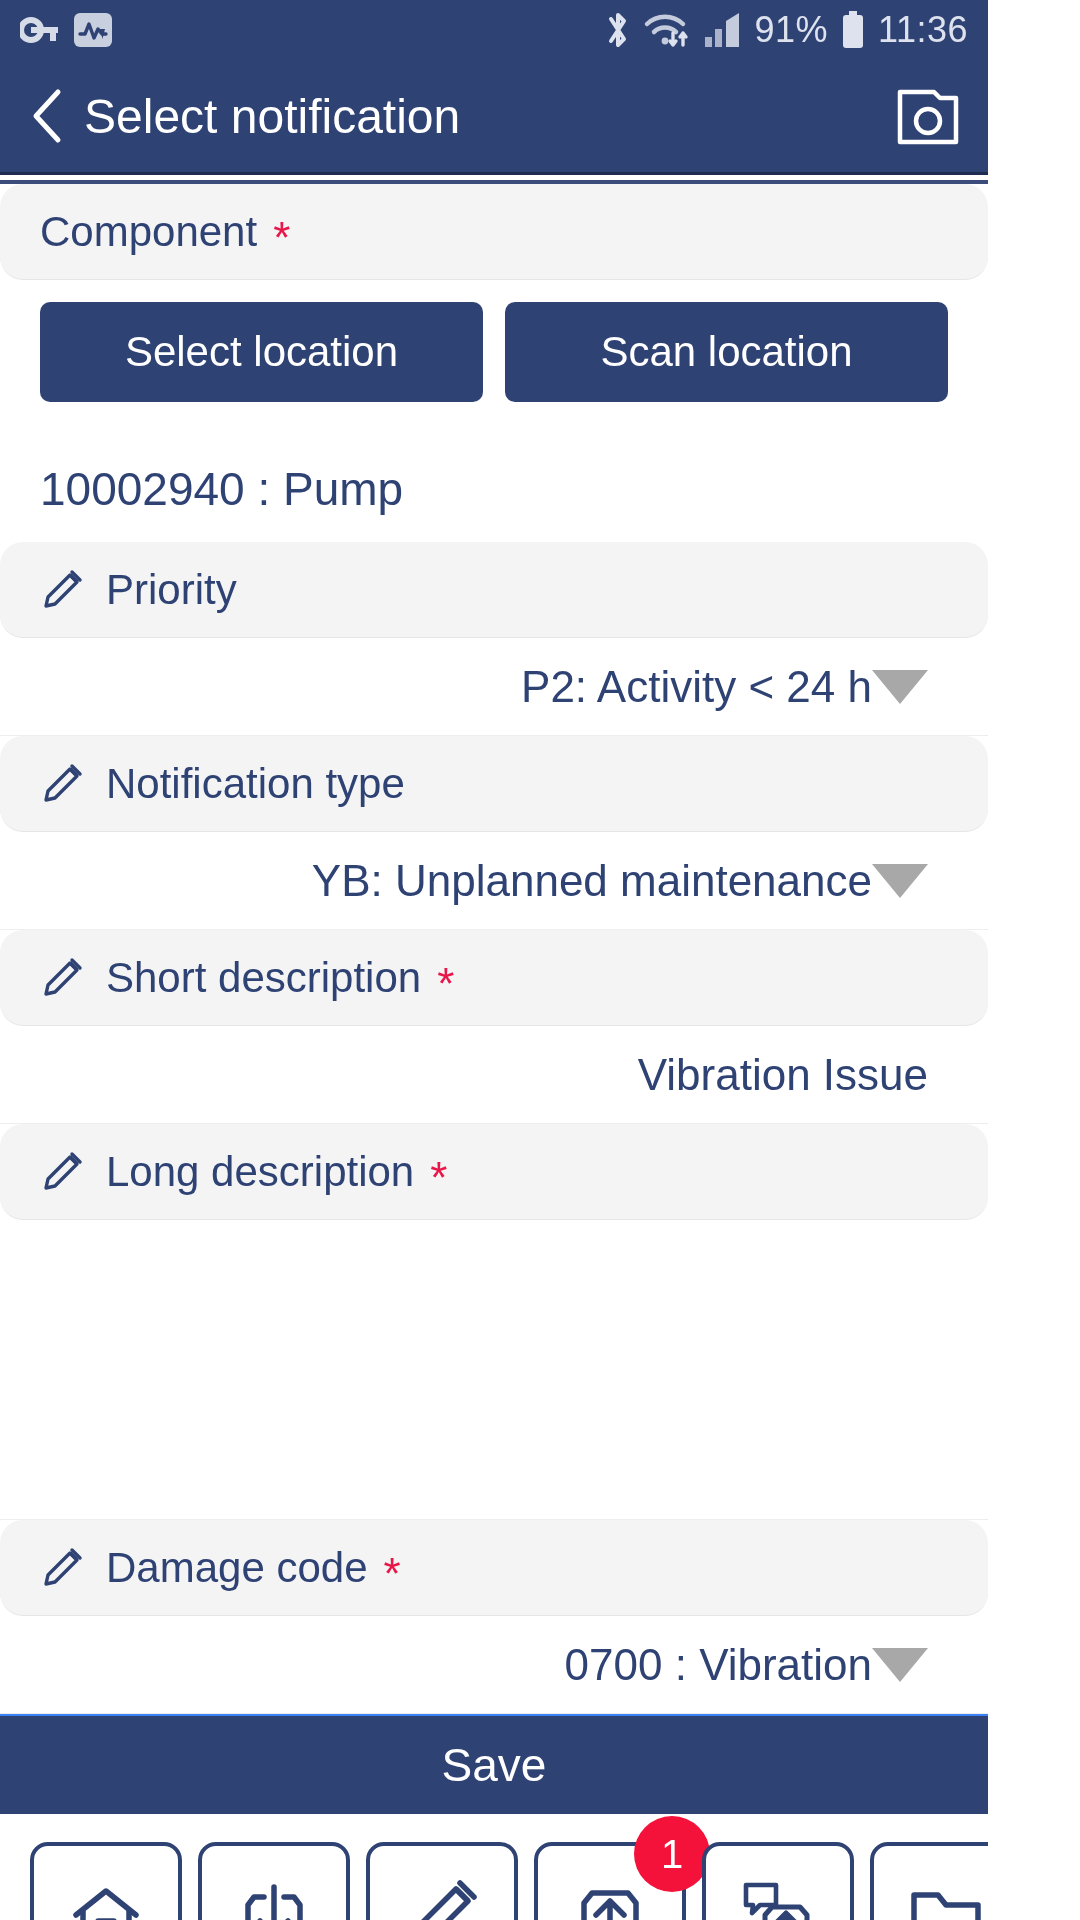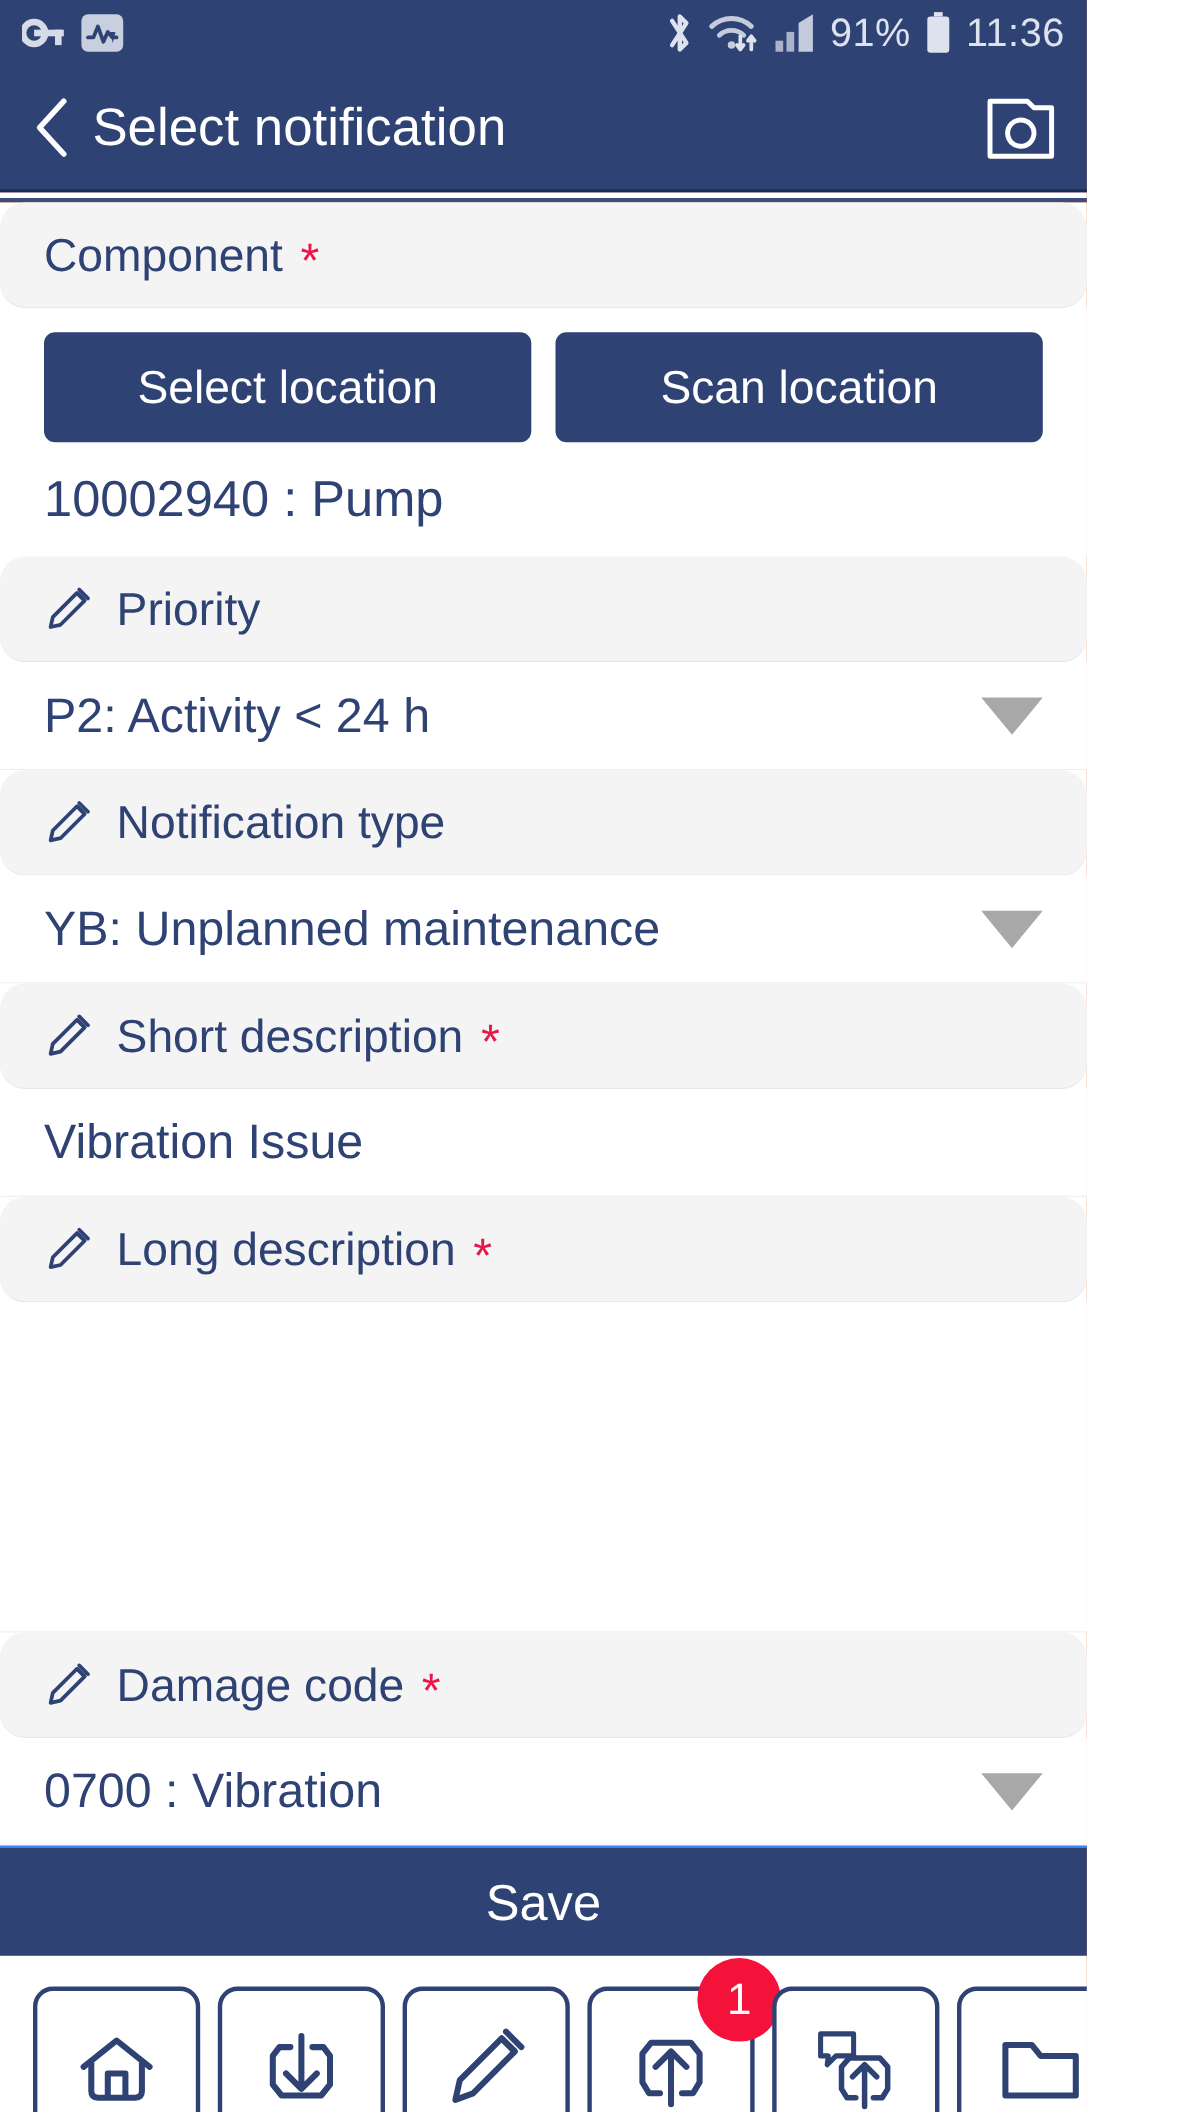--- a/index.html
+++ b/index.html
@@ -2,21 +2,21 @@
 <html><head>
 <meta charset="utf-8">
 <style>
   * { box-sizing: border-box; margin: 0; padding: 0; }
   html, body {
     width: 1080px; height: 1920px;
     background: #ffffff;
     font-family: "Liberation Sans", sans-serif;
     overflow: hidden;
   }
-  .phone { position: relative; width: 988px; height: 1920px; background:#c2410c; }
+  .phone { position: relative; width: 988px; height: 1920px; background:#eab308; }
 
   
   .statusbar {
     height: 60px; background: #2f4274;
     display: flex; align-items: center; justify-content: space-between;
     padding: 0 20px;
   }
   .sb-left  { display:flex; align-items:center; gap:14px; }
   .sb-right { display:flex; align-items:center; gap:12px; }
   .sb-text {
@@ -53,22 +53,23 @@
     border-radius:23px;
   }
   .label-row .pencil { width:44px; height:44px; margin-right:22px; flex:0 0 auto; }
   .label-text {
     color:#2f4274; font-size:42px; font-weight:400;
   }
   .req { color:#e8174a; font-size:44px; margin-left:16px; line-height:1; position:relative; top:6px;}
 
   .value-row {
     background:#ffffff; height:98px;
-    display:flex; align-items:center; padding:0 40px;
+    display:flex; align-items:center; padding:0 60px;
     border-bottom:1px solid #eeeeef;
+    text-align:right;
   }
   .value-text { color:#2f4274; font-size:44px; flex:1 1 auto; }
   .value-row.tall { height:300px; align-items:flex-start; padding-top:24px; }
   .caret {
     width:0; height:0; flex:0 0 auto;
     border-left:28px solid transparent;
     border-right:28px solid transparent;
     border-top:34px solid #a8a8a8;
   }
 
@@ -77,21 +78,21 @@
     display:flex; gap:22px;
   }
   .loc-btn {
     background:#2f4274; color:#ffffff; border-radius:10px;
     font-size:42px; height:100px; flex:1 1 0;
     display:flex; align-items:center; justify-content:center;
     border:none; font-family:"Liberation Sans", sans-serif;
   }
   .comp-value {
     background:#ffffff; padding:6px 40px 26px 40px;
-    color:#2f4274; font-size:46px;
+    color:#2f4274; font-size:46px;margin-top:36px;
   }
 
   
   .save-bar {
     background:#2f4274; height:100px;
     display:flex; align-items:center; justify-content:center;
     color:#ffffff; font-size:46px;
     border-top:2px solid #3b82f6;
   }
 

